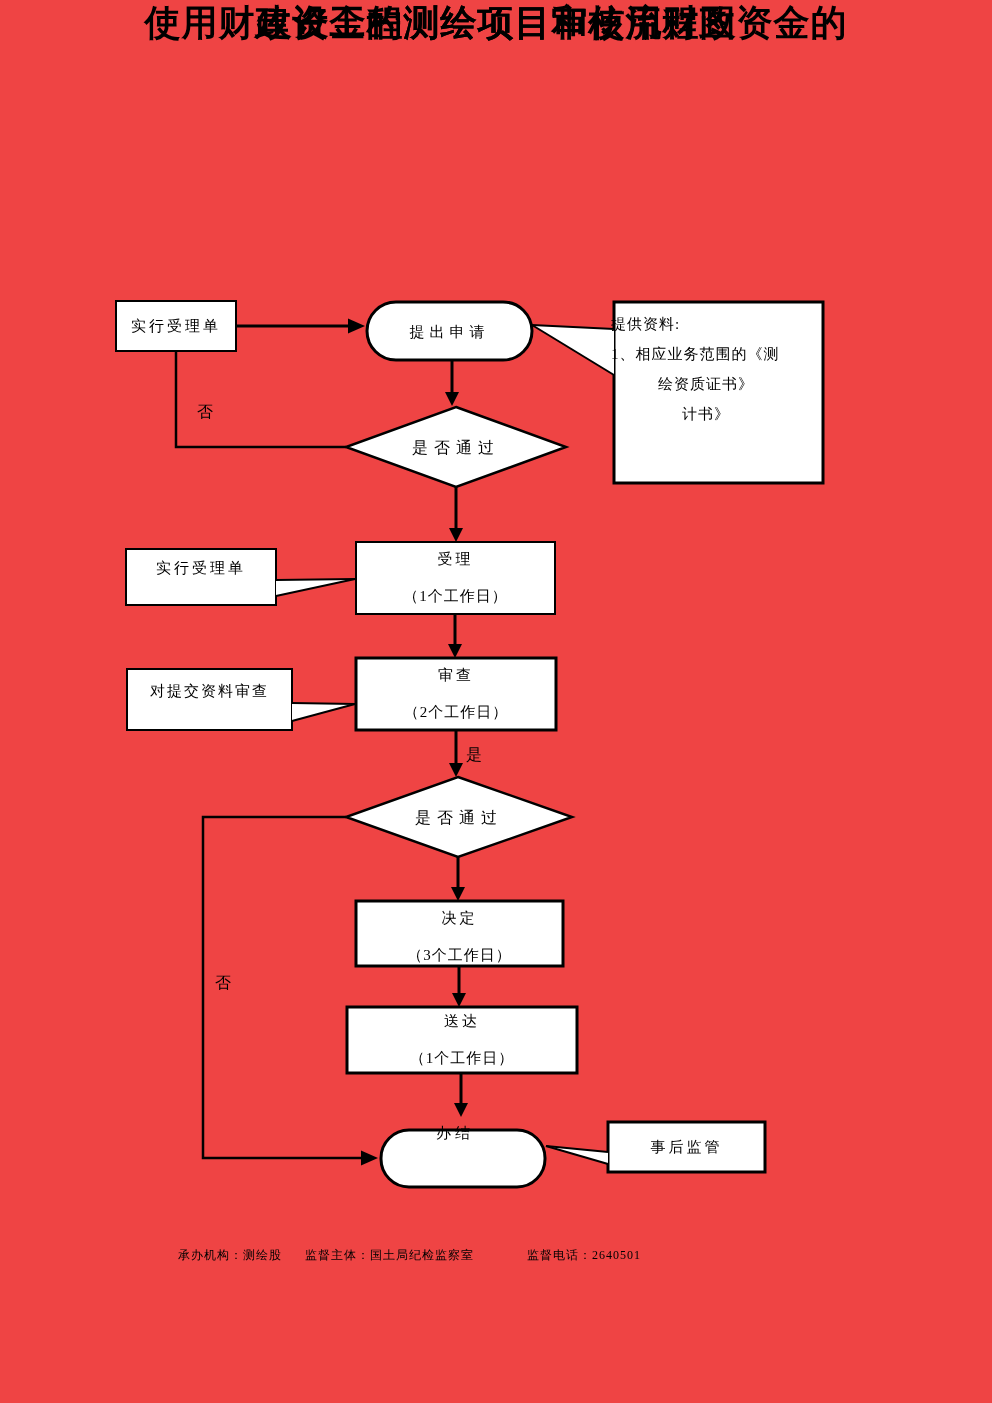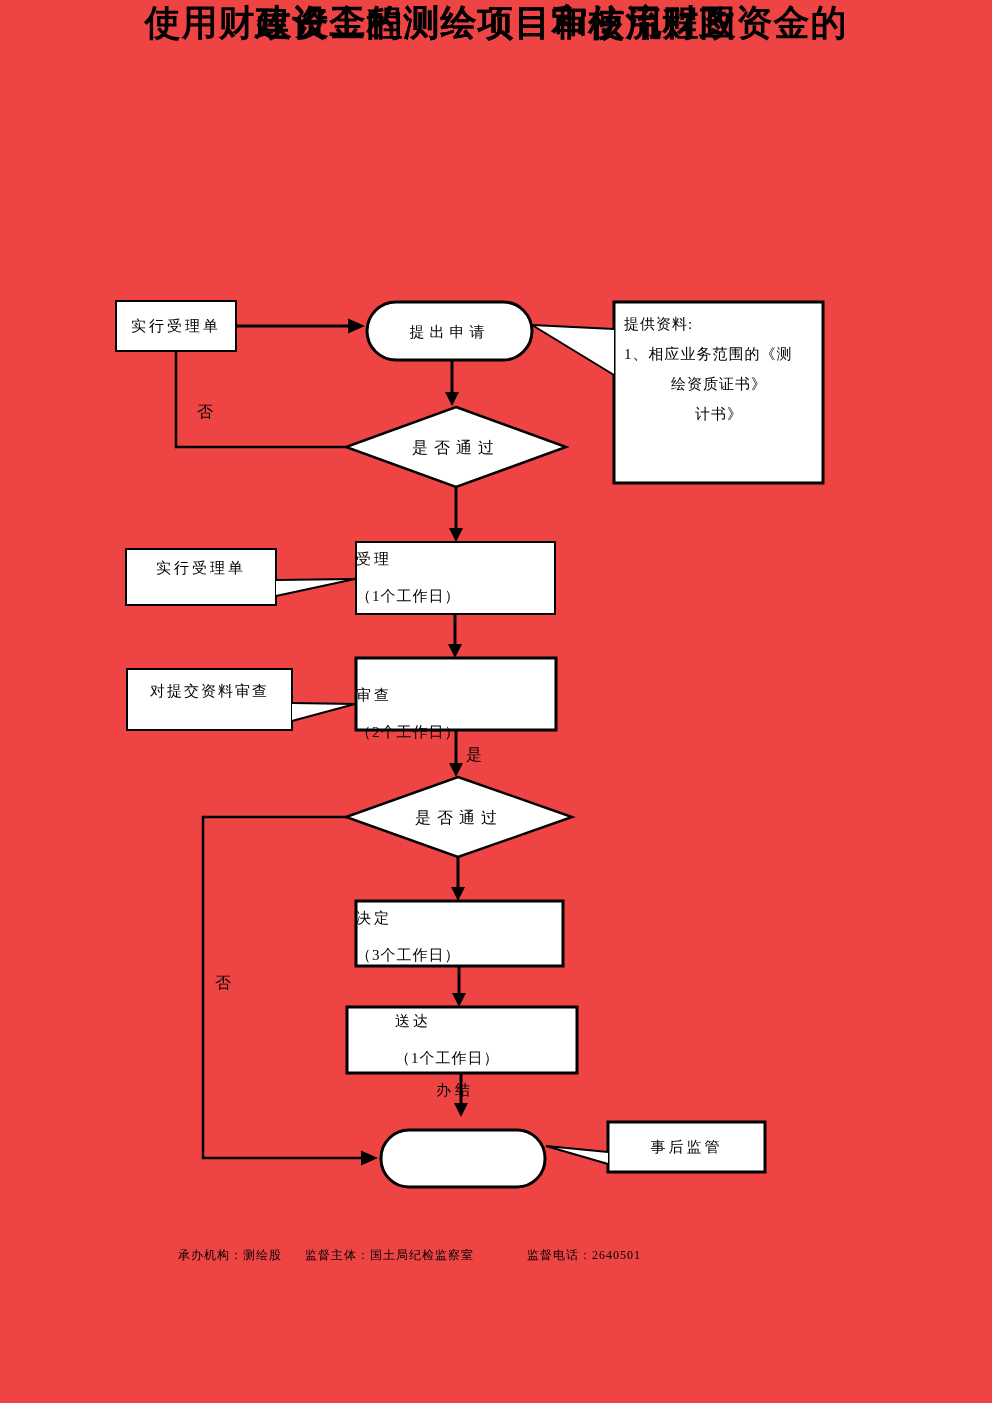--- a/index.html
+++ b/index.html
@@ -5,21 +5,21 @@
   html,body{margin:0;padding:0;background:#e9e9e9;}
   #page{
     position:relative;width:992px;height:1403px;margin:0 auto;background:#ef4444;
     font-family:"Liberation Serif","DejaVu Serif",serif;color:#000;overflow:hidden;
   }
   #shapes{position:absolute;left:0;top:0;width:992px;height:1403px;}
   .abs{position:absolute;}
   .c{text-align:center;}
   .title-line{width:992px;text-align:center;font-weight:700;font-size:36px;line-height:46px;letter-spacing:1px;}
   .node-lbl{font-size:15px;letter-spacing:3px;line-height:18px;}
-  .two-line{display:flex;flex-direction:column;justify-content:center;align-items:flex-start;gap:19px;}
+  .two-line{display:flex;flex-direction:column;justify-content:center;align-items:center;gap:19px;}
   .sub-lbl{font-size:15px;letter-spacing:1px;}
   .diamond-lbl{font-size:16px;letter-spacing:6px;}
   .edge-lbl{font-size:16px;}
   .note-box{font-size:15px;line-height:30px;letter-spacing:1px;padding:7px 9px 0 10px;box-sizing:border-box;}
   .note-l{white-space:nowrap;}
   .footer{display:flex;font-size:12px;letter-spacing:1px;white-space:nowrap;}
   .footer .seg2{margin-left:23px;}
   .footer .seg3{margin-left:53px;}
   .pagenum{width:992px;text-align:center;font-size:14px;letter-spacing:1px;}
 </style>
@@ -106,54 +106,54 @@
       <polygon points="378,1158 361,1150.5 361,1165.5" fill="#000"></polygon>
     </g>
   </svg>
 
   <div class="abs title-line" style="left:0;top:157;">使用财政资金的测绘项目和使用财政资金的</div>
   <div class="abs title-line" style="left:0;top:203;">建设工程测绘项目审核流程图</div>
 
   <div class="abs node-lbl c" style="left:116px;top:317px;width:120px;">实行受理单</div>
   <div class="abs node-lbl c" style="left:367px;top:323px;width:165px;letter-spacing:5px;">提出申请</div>
 
-  <div class="abs note-box" style="left:614px;top:302px;width:209px;height:141px;">
+  <div class="abs note-box" style="left:601px;top:302px;width:209px;height:141px;">
     <div class="note-l">提供资料:</div>
     <div class="note-l">1、相应业务范围的《测</div>
     <div class="note-l c">绘资质证书》</div>
     <div class="note-l c">计书》</div>
   </div>
 
   <div class="abs diamond-lbl c" style="left:346px;top:438px;width:220px;">是否通过</div>
 
   <div class="abs two-line" style="left:356px;top:542px;width:199px;height:72px;">
     <div class="node-lbl">受理</div>
     <div class="sub-lbl">（1个工作日）</div>
   </div>
   <div class="abs node-lbl c" style="left:126px;top:559px;width:150px;">实行受理单</div>
 
-  <div class="abs two-line" style="left:356px;top:678px;width:200px;height:72px;">
+  <div class="abs two-line" style="left:356px;top:658px;width:200px;height:72px;">
     <div class="node-lbl">审查</div>
     <div class="sub-lbl">（2个工作日）</div>
   </div>
   <div class="abs node-lbl c" style="left:127px;top:682px;width:165px;letter-spacing:2px;">对提交资料审查</div>
 
   <div class="abs diamond-lbl c" style="left:346px;top:808px;width:226px;">是否通过</div>
 
   <div class="abs two-line" style="left:356px;top:901px;width:207px;height:71px;">
     <div class="node-lbl">决定</div>
     <div class="sub-lbl">（3个工作日）</div>
   </div>
 
-  <div class="abs two-line" style="left:347px;top:1007px;width:230px;height:66px;padding-left:48px;">
+  <div class="abs two-line" style="left:347px;top:1007px;width:230px;height:66px;">
     <div class="node-lbl">送达</div>
     <div class="sub-lbl">（1个工作日）</div>
   </div>
 
-  <div class="abs node-lbl c" style="left:381px;top:1081px;width:148px;letter-spacing:4px;">办结</div>
+  <div class="abs node-lbl c" style="left:381px;top:1124px;width:148px;letter-spacing:4px;">办结</div>
   <div class="abs node-lbl c" style="left:608px;top:1138px;width:157px;">事后监管</div>
 
   <div class="abs edge-lbl" style="left:197px;top:402px;">否</div>
   <div class="abs edge-lbl" style="left:466px;top:745px;">是</div>
   <div class="abs edge-lbl" style="left:215px;top:973px;">否</div>
 
   <div class="abs footer" style="left:178px;top:1247px;">
     <span>承办机构：测绘股</span>
     <span class="seg2">监督主体：国土局纪检监察室</span>
     <span class="seg3">监督电话：2640501</span>

